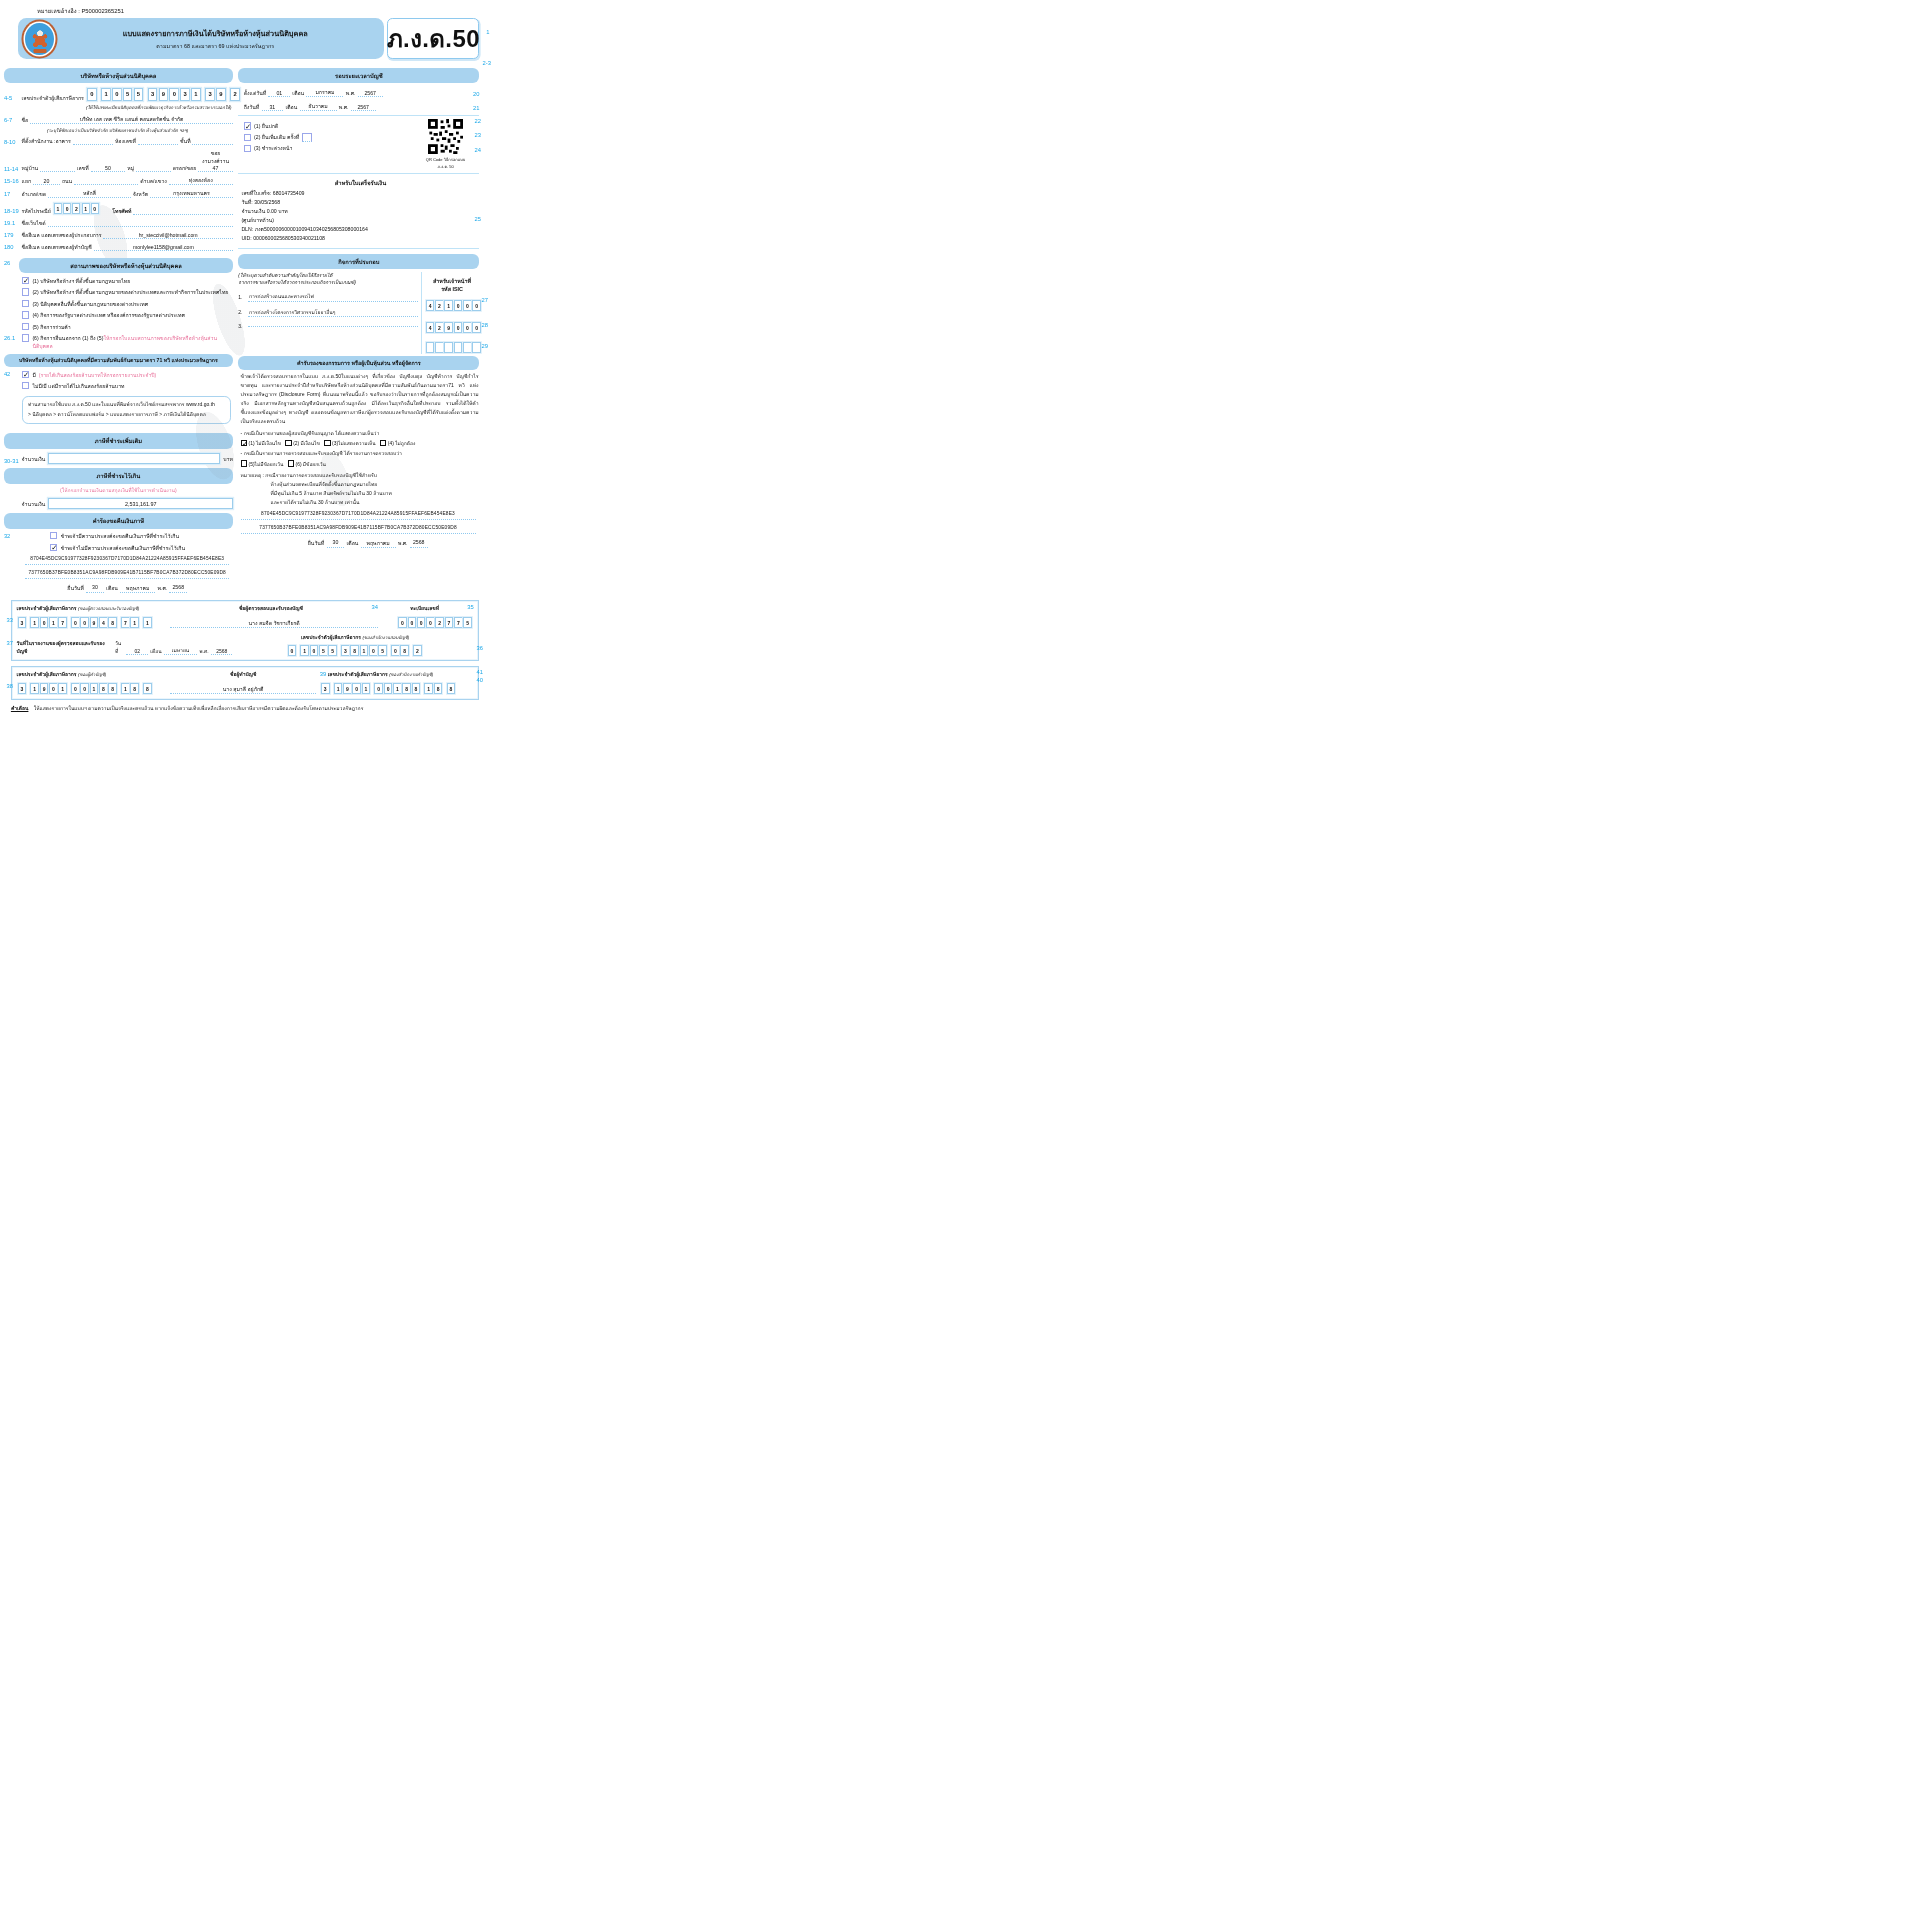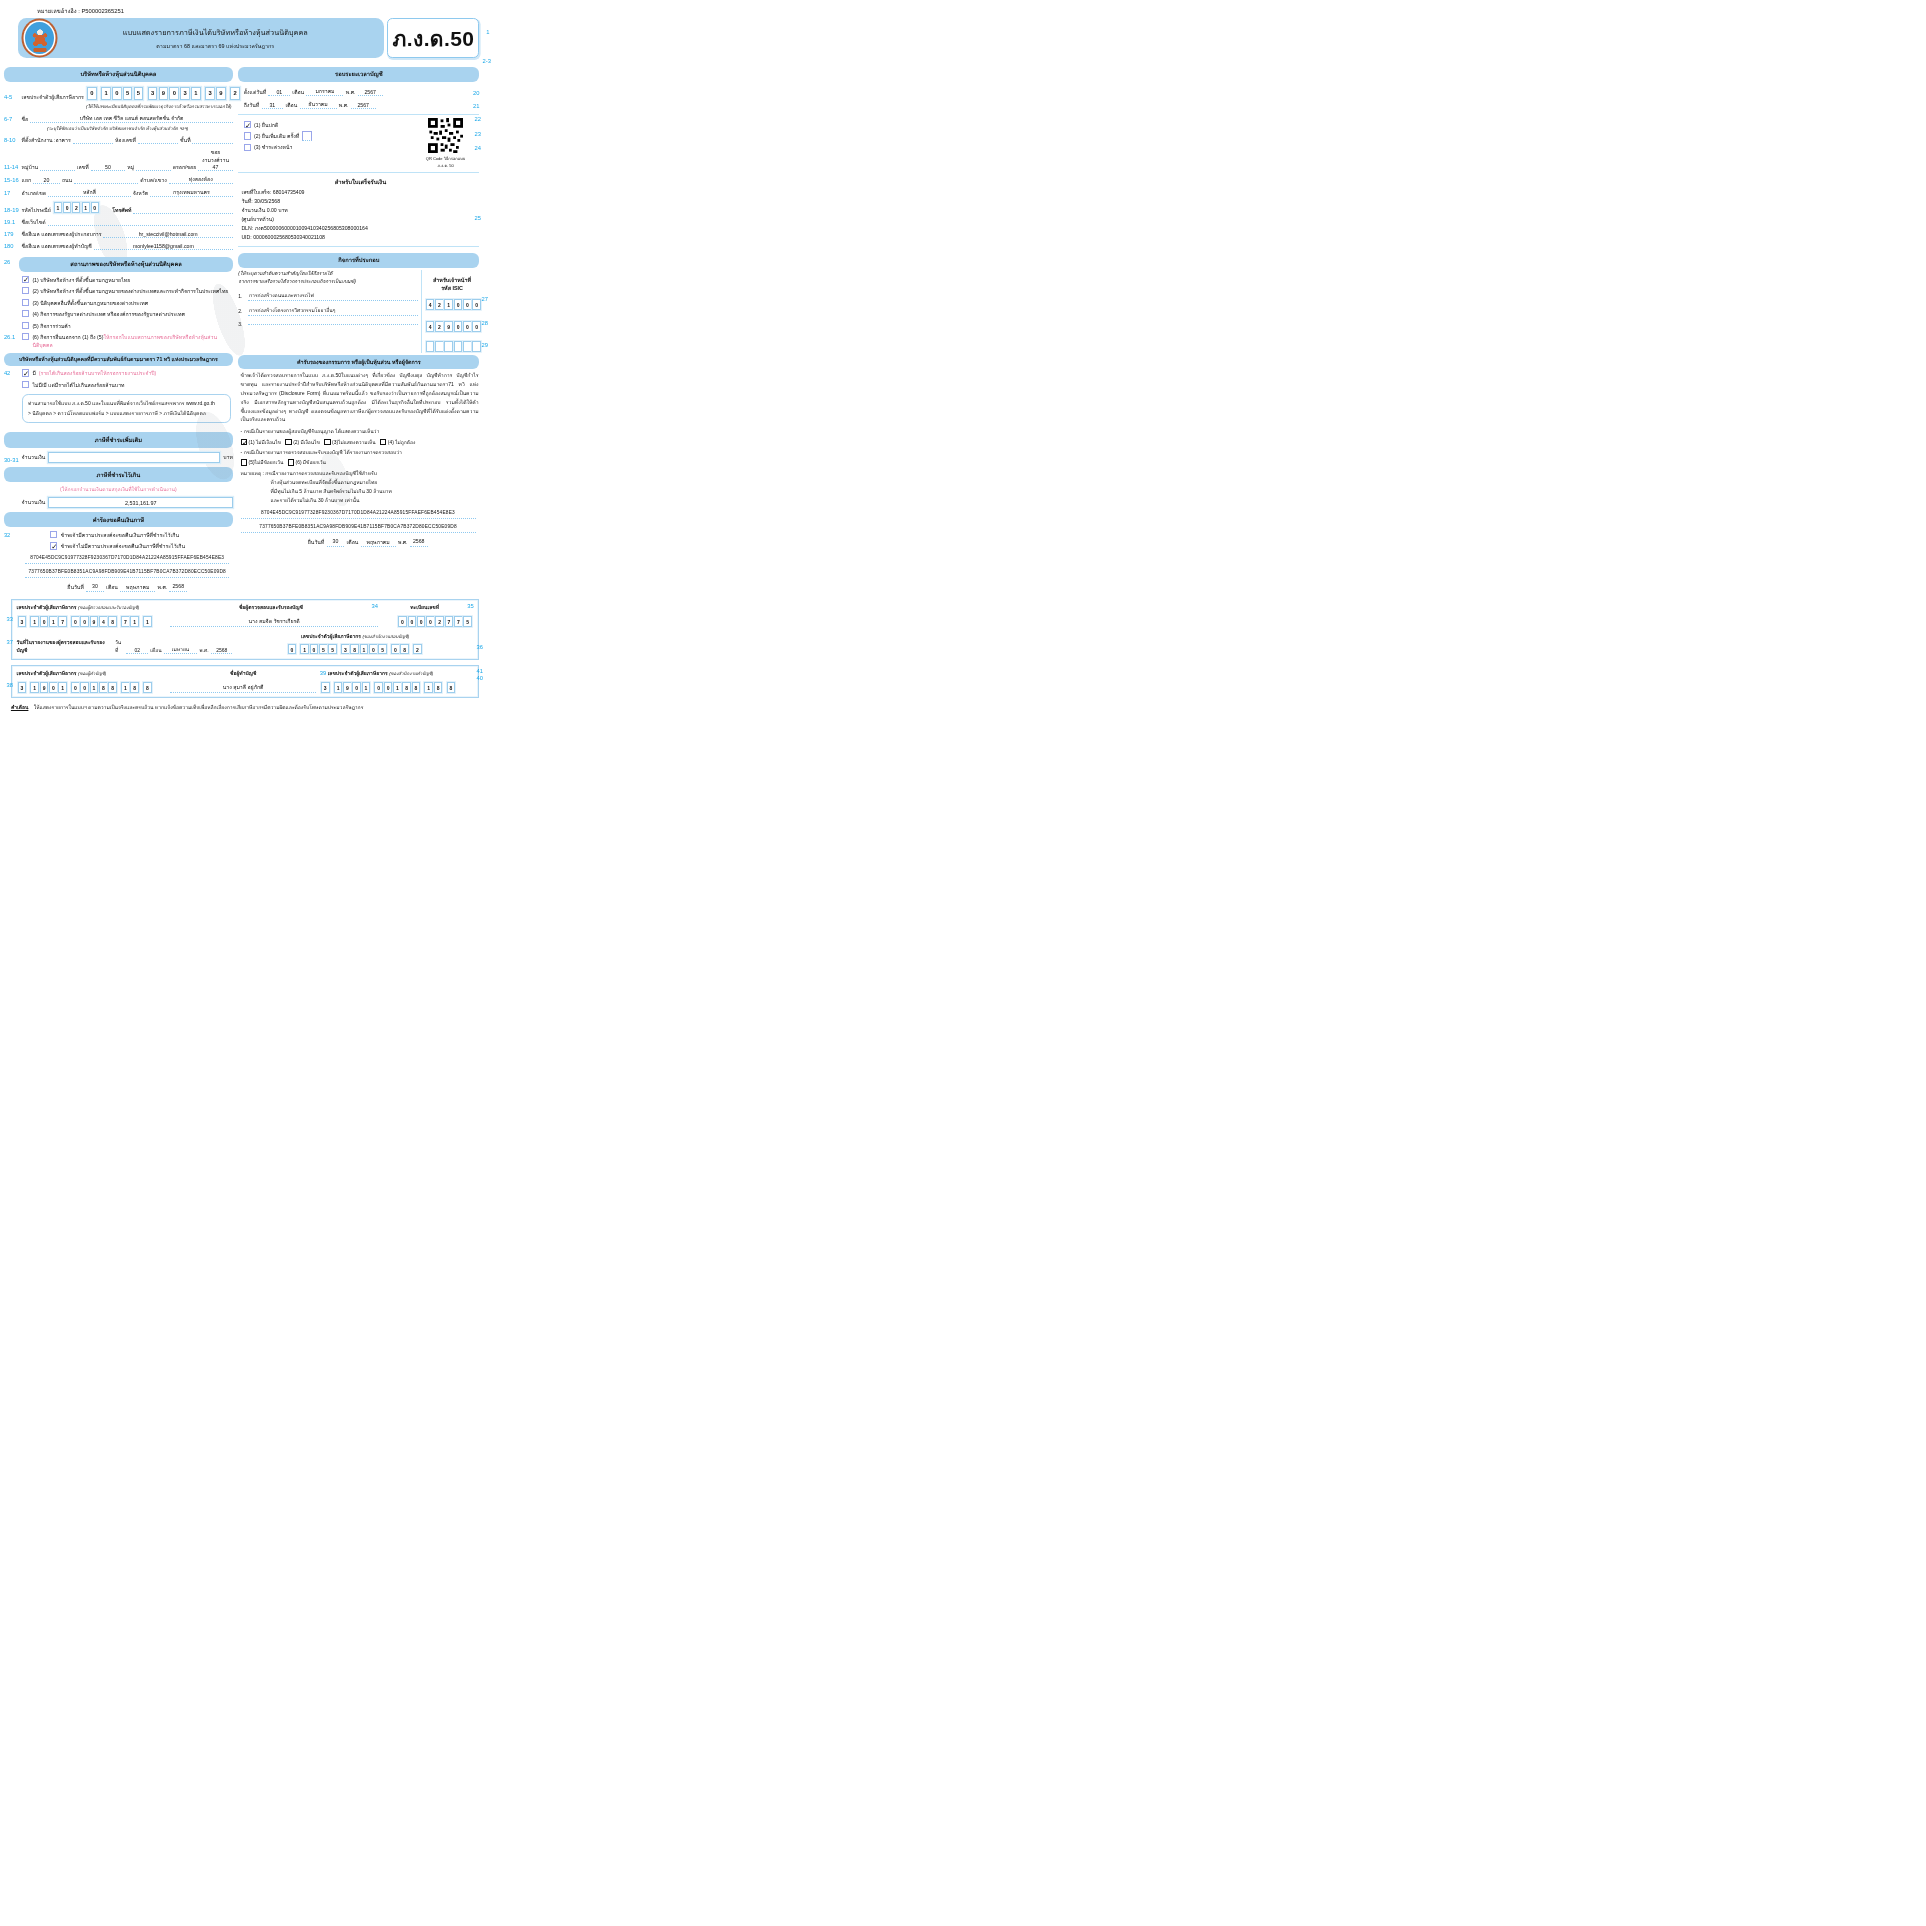--- a/index.html
+++ b/index.html
@@ -34,25 +34,25 @@
       radial-gradient(circle at 50% 28%, #f0ede6 2.7px, transparent 3.1px),
       radial-gradient(circle at 50% 55%, #d2622e 4.6px, transparent 5px),
       radial-gradient(circle at 26% 40%, #d2622e 1.9px, transparent 2.3px),
       radial-gradient(circle at 74% 40%, #d2622e 1.9px, transparent 2.3px),
       radial-gradient(circle at 30% 72%, #d2622e 2.3px, transparent 2.7px),
       radial-gradient(circle at 70% 72%, #d2622e 2.3px, transparent 2.7px);
     border-radius:50%; }
   .logo::after { content:""; position:absolute; left:50%; bottom:2.3px; transform:translateX(-50%);
     width:13px; height:3.9px; background:#c6622f; border-radius:1.2px; }
   .titles { flex:1; text-align:center; padding:0 3.9px; }
-  .t1 { font-weight:normal; font-size:7.3px; }
+  .t1 { font-weight:bold; font-size:7.3px; }
   .t2 { font-size:5.4px; margin-top:3.9px; font-weight:500; }
   .form-code-box { width:92px; margin-left:3.9px; border:1.5px solid #8ec9ee; border-radius:5.4px;
     background:#fff; box-shadow:0.8px 1.2px 0 0.8px #cfe7f7; display:flex; align-items:center; justify-content:center; }
-  .form-code-box span { font-size:21px; font-weight:bold; letter-spacing:0.4px; }
+  .form-code-box span { font-size:24px; font-weight:bold; letter-spacing:0.4px; }
   .num { color:#1aa7e8; font-size:5.8px; font-weight:500; }
   .hd-m1 { position:absolute; right:-10px; top:10.8px; }
   .hd-m23 { position:absolute; right:-11.6px; bottom:-6.2px; }
 
   
   .cols { display:flex; gap:5.4px; margin-top:6.2px; }
   .col-left { width:229px; flex:0 0 auto; }
   .col-right { flex:1; position:relative; }
 
   .pill { background:#a9d3ef; border-radius:6.2px; text-align:center; font-weight:bold; font-size:5.8px;

